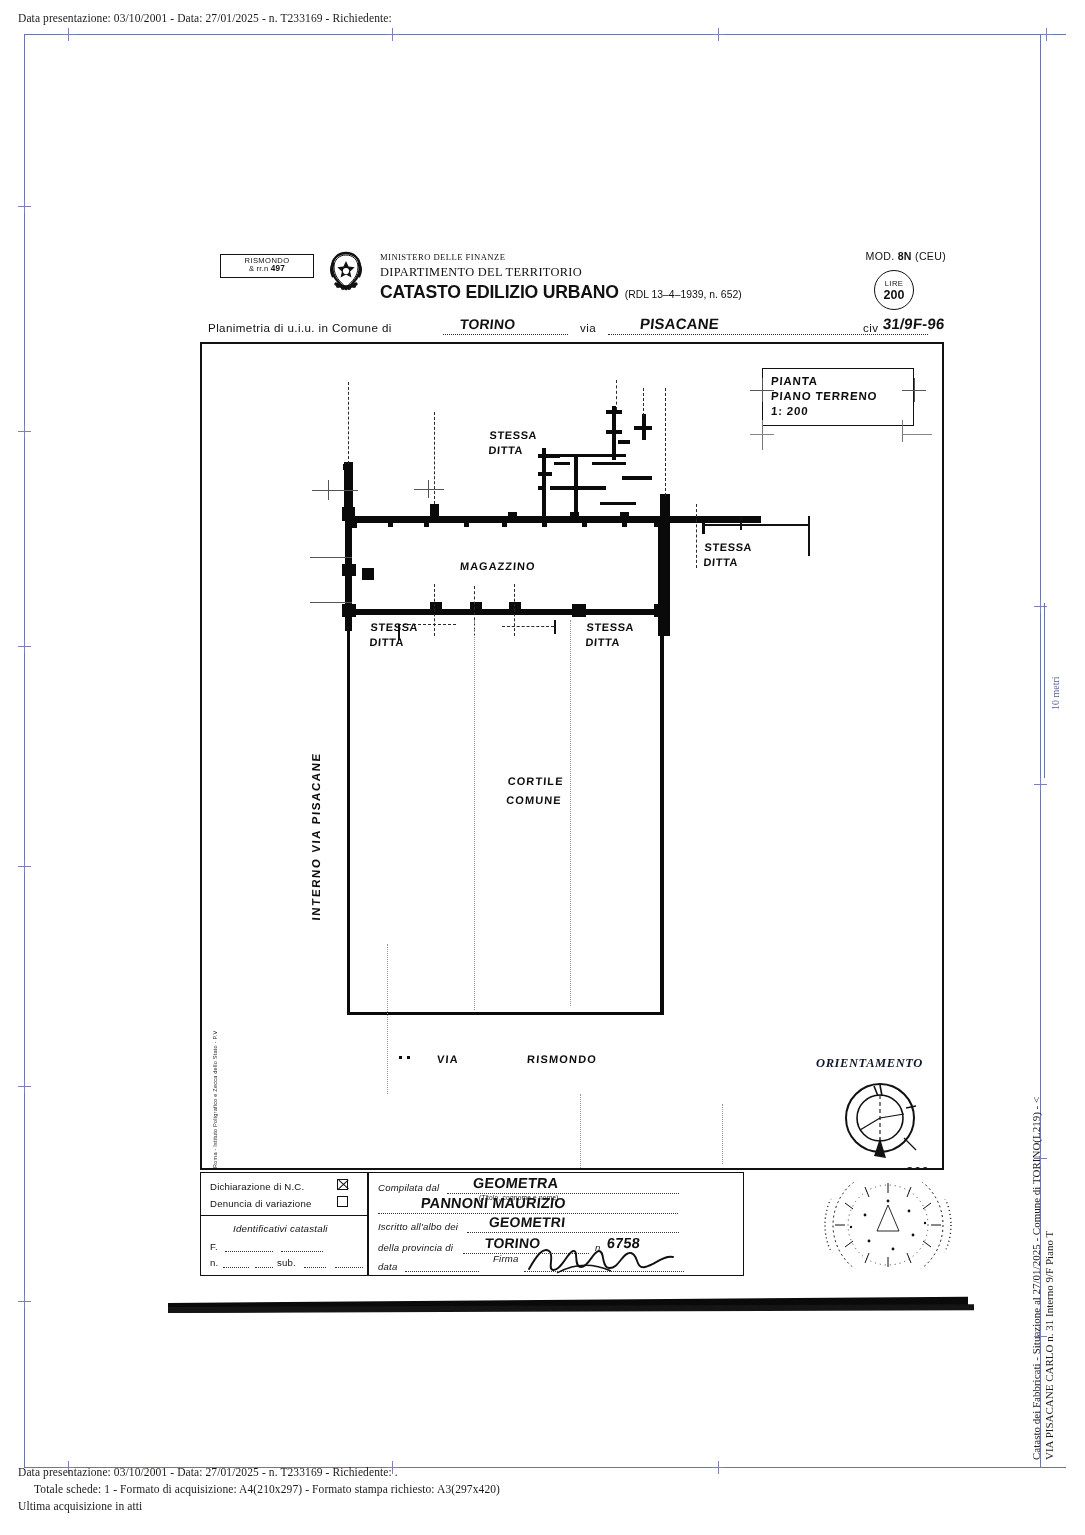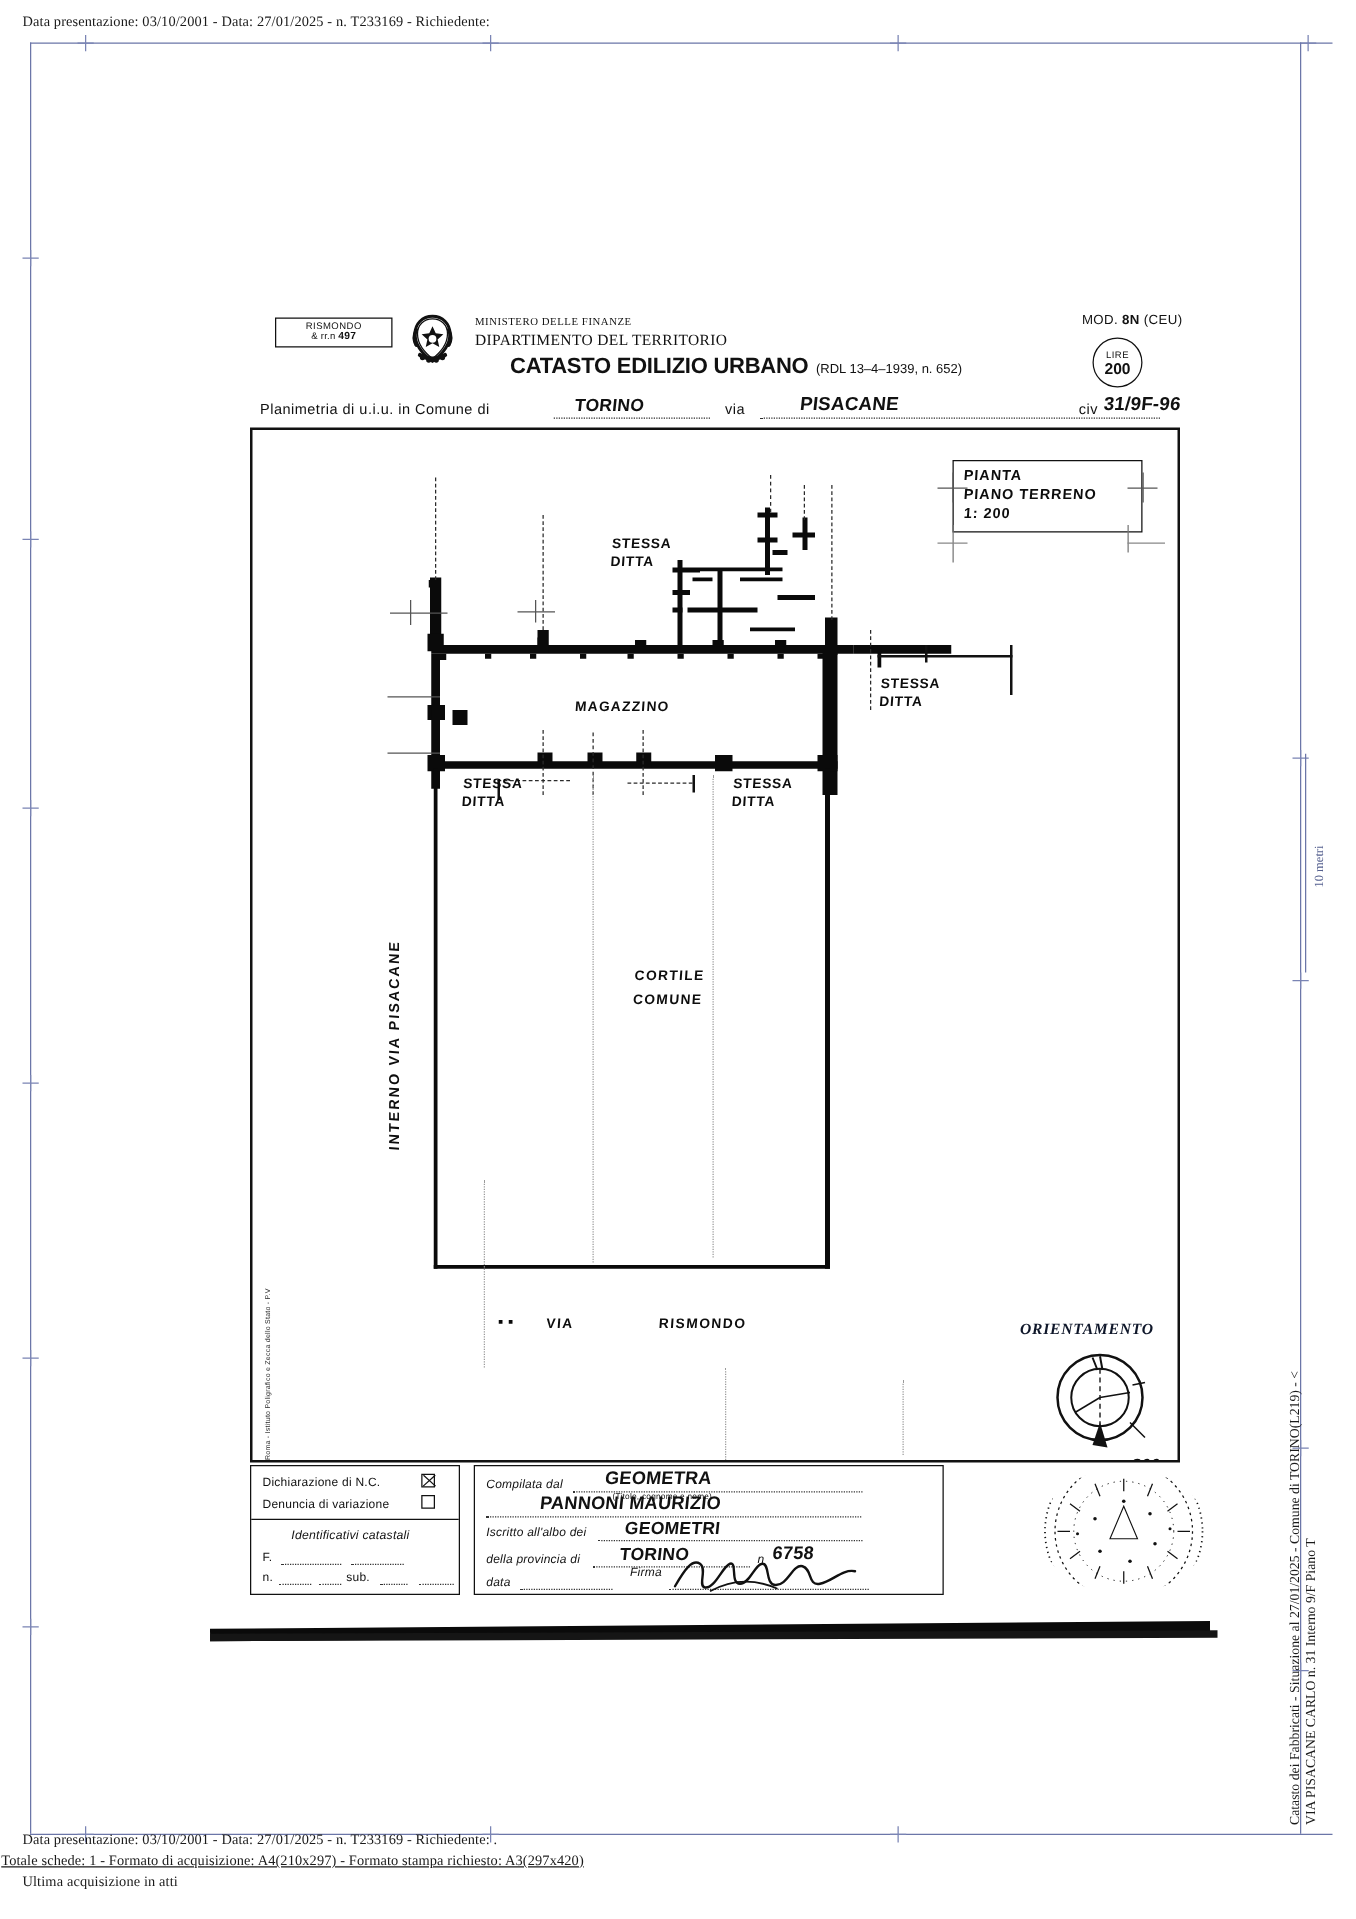--- a/index.html
+++ b/index.html
@@ -130,21 +130,20 @@
   .t-catasto-wrap {
     position: absolute;
     left: 184px; top: 36px;
     white-space: nowrap;
   }
   .t-catasto {
     font-family: "Liberation Sans", sans-serif;
     font-size: 17.6px;
     font-weight: bold;
     letter-spacing: -0.2px;
-    margin-left: 28px;
   }
   .t-rdl {
     font-family: "Liberation Sans", sans-serif;
     font-size: 10.4px;
     margin-left: 6px;
   }
 
   .t-mod {
     position: absolute;
     right: 2px; top: 4px;
@@ -334,21 +333,21 @@
     width: 744px;
     height: 104px;
   }
   .bbox {
     position: absolute;
     border: 1.4px solid #111;
     box-sizing: border-box;
     background: #fff;
   }
   .b-left  { left: 0px;   top: 0px; width: 168px; height: 104px; }
-  .b-mid   { left: 168px; top: 0px; width: 376px; height: 104px; margin-left: 11px; }
+  .b-mid   { left: 168px; top: 0px; width: 376px; height: 104px; }
   .b-right { left: 544px; top: 0px; width: 200px; height: 104px; }
 
   .ftxt {
     position: absolute;
     font-family: "Liberation Sans", sans-serif;
     font-size: 9.6px;
     letter-spacing: 0.2px;
     color: #111;
     white-space: nowrap;
   }
@@ -764,16 +763,16 @@
         </div>
       </div>
 
     </div>
   </div>
 
   <div class="smear" style="left:168px; top:1303px; width:800px; height:10px; transform:rotate(-0.45deg); transform-origin:0 0;"></div>
   <div class="smear" style="left:168px; top:1307px; width:806px; height:6px; transform:rotate(-0.2deg); transform-origin:0 0; background:#151515;"></div>
 
   <div class="scan-meta" style="left:18px; top:1466px;">Data presentazione: 03/10/2001 - Data: 27/01/2025 - n. T233169 - Richiedente: .</div>
-  <div class="scan-meta" style="left:1px; top:1483px;text-decoration:underline;">Totale schede: 1 - Formato di acquisizione: A4(210x297)  - Formato stampa richiesto: A3(297x420)</div>
+  <div class="scan-meta" style="left:34px; top:1483px;">Totale schede: 1 - Formato di acquisizione: A4(210x297)  - Formato stampa richiesto: A3(297x420)</div>
   <div class="scan-meta" style="left:18px; top:1500px;">Ultima acquisizione in atti</div>
 
 </div>
 
 </body></html>

